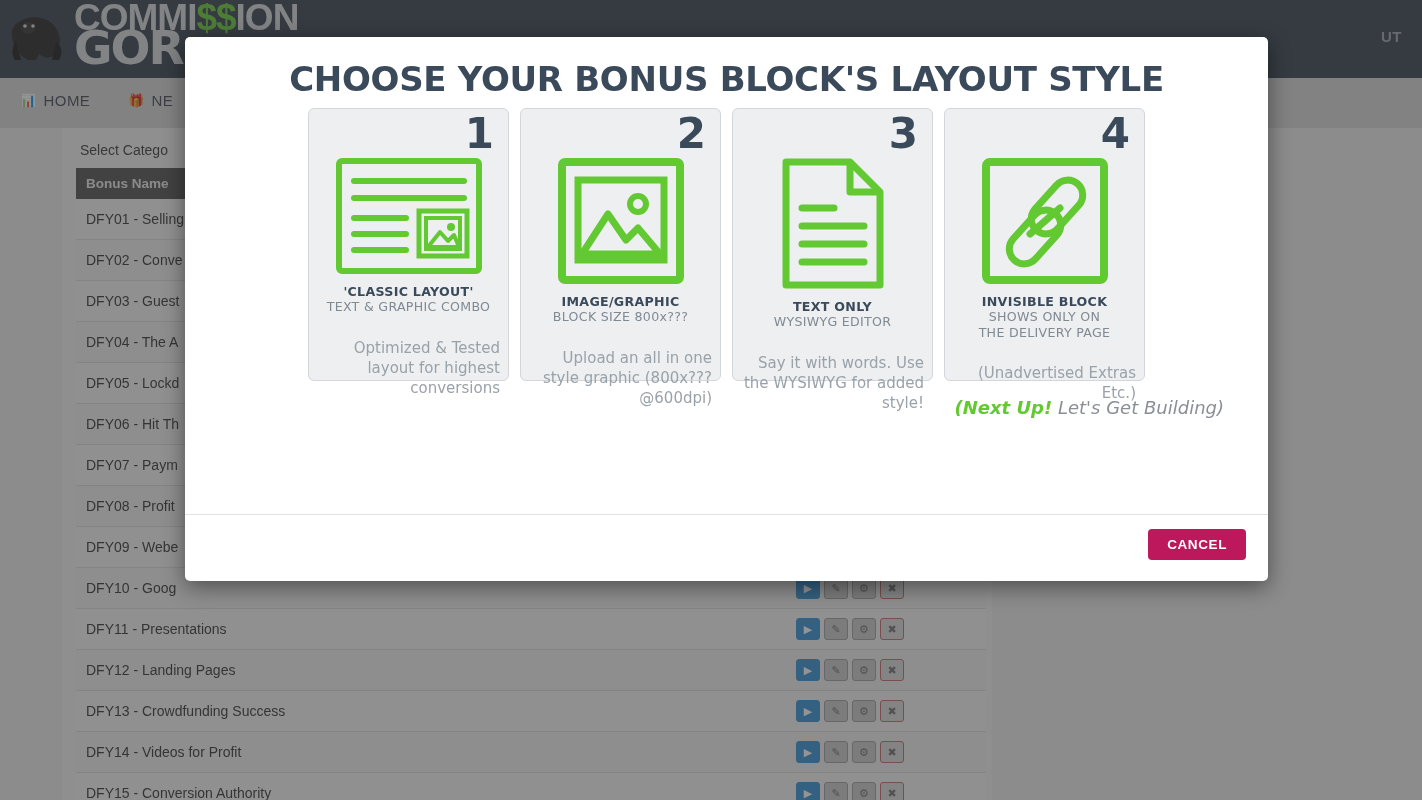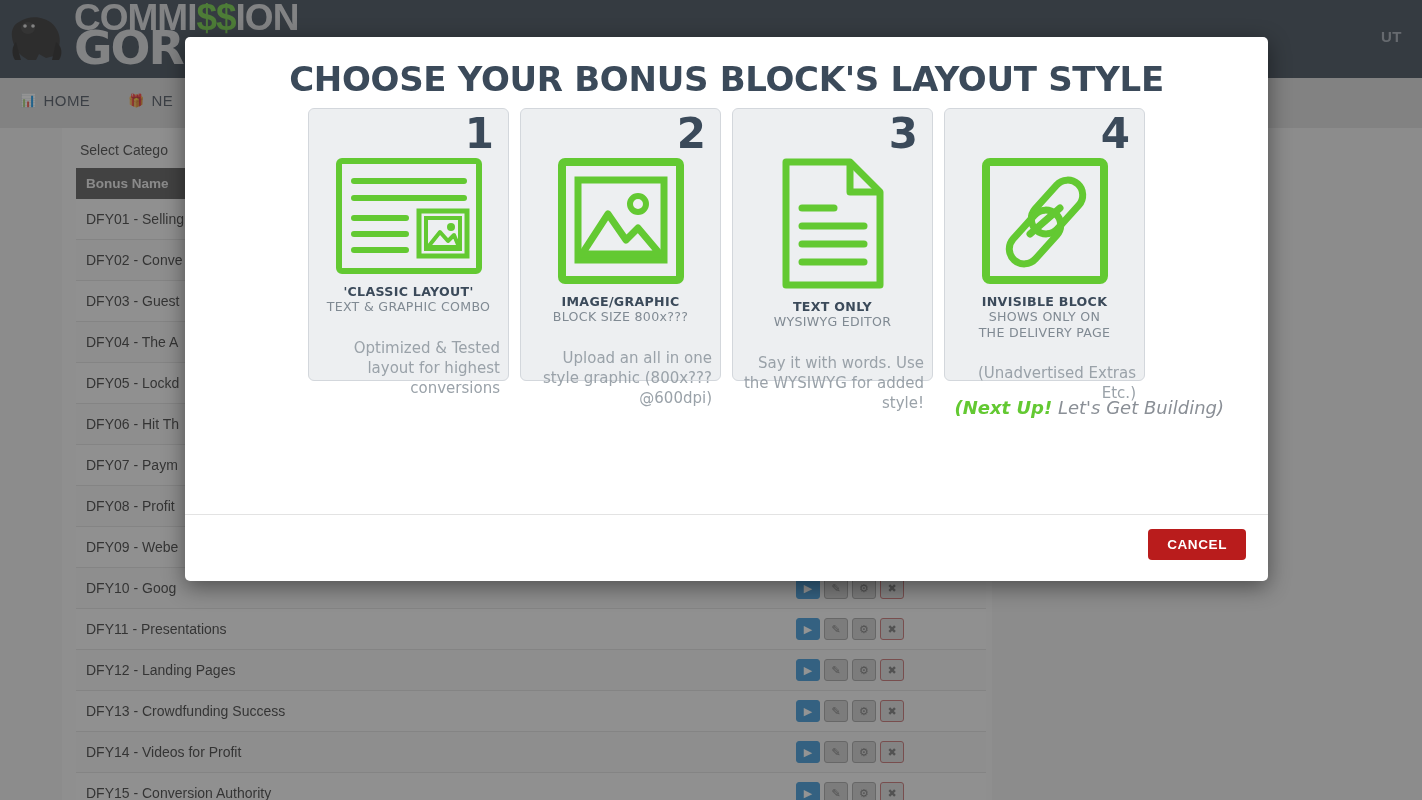--- a/index.html
+++ b/index.html
@@ -143,21 +143,21 @@
   }
   .next-up .grn{color:#63c932;font-weight:bold;}
   .next-up .gry{color:#8a8f96;}
 
   .modal-footer{
     position:absolute;left:0;bottom:0;width:1083px;height:66px;
     border-top:1px solid #e3e3e3;
   }
   #cancel-button{
     position:absolute;right:22px;top:14px;
-    background:#b91c1c;color:#ffffff;border:none;border-radius:4px;
+    background:#be185d;color:#ffffff;border:none;border-radius:4px;
     padding:8px 19px;font-size:13.5px;font-weight:bold;letter-spacing:0.6px;
     cursor:pointer;font-family:"Liberation Sans", sans-serif;
   }
 </style>
 </head>
 <body>
 
 <div id="app-background">
 
   <div class="topbar">

